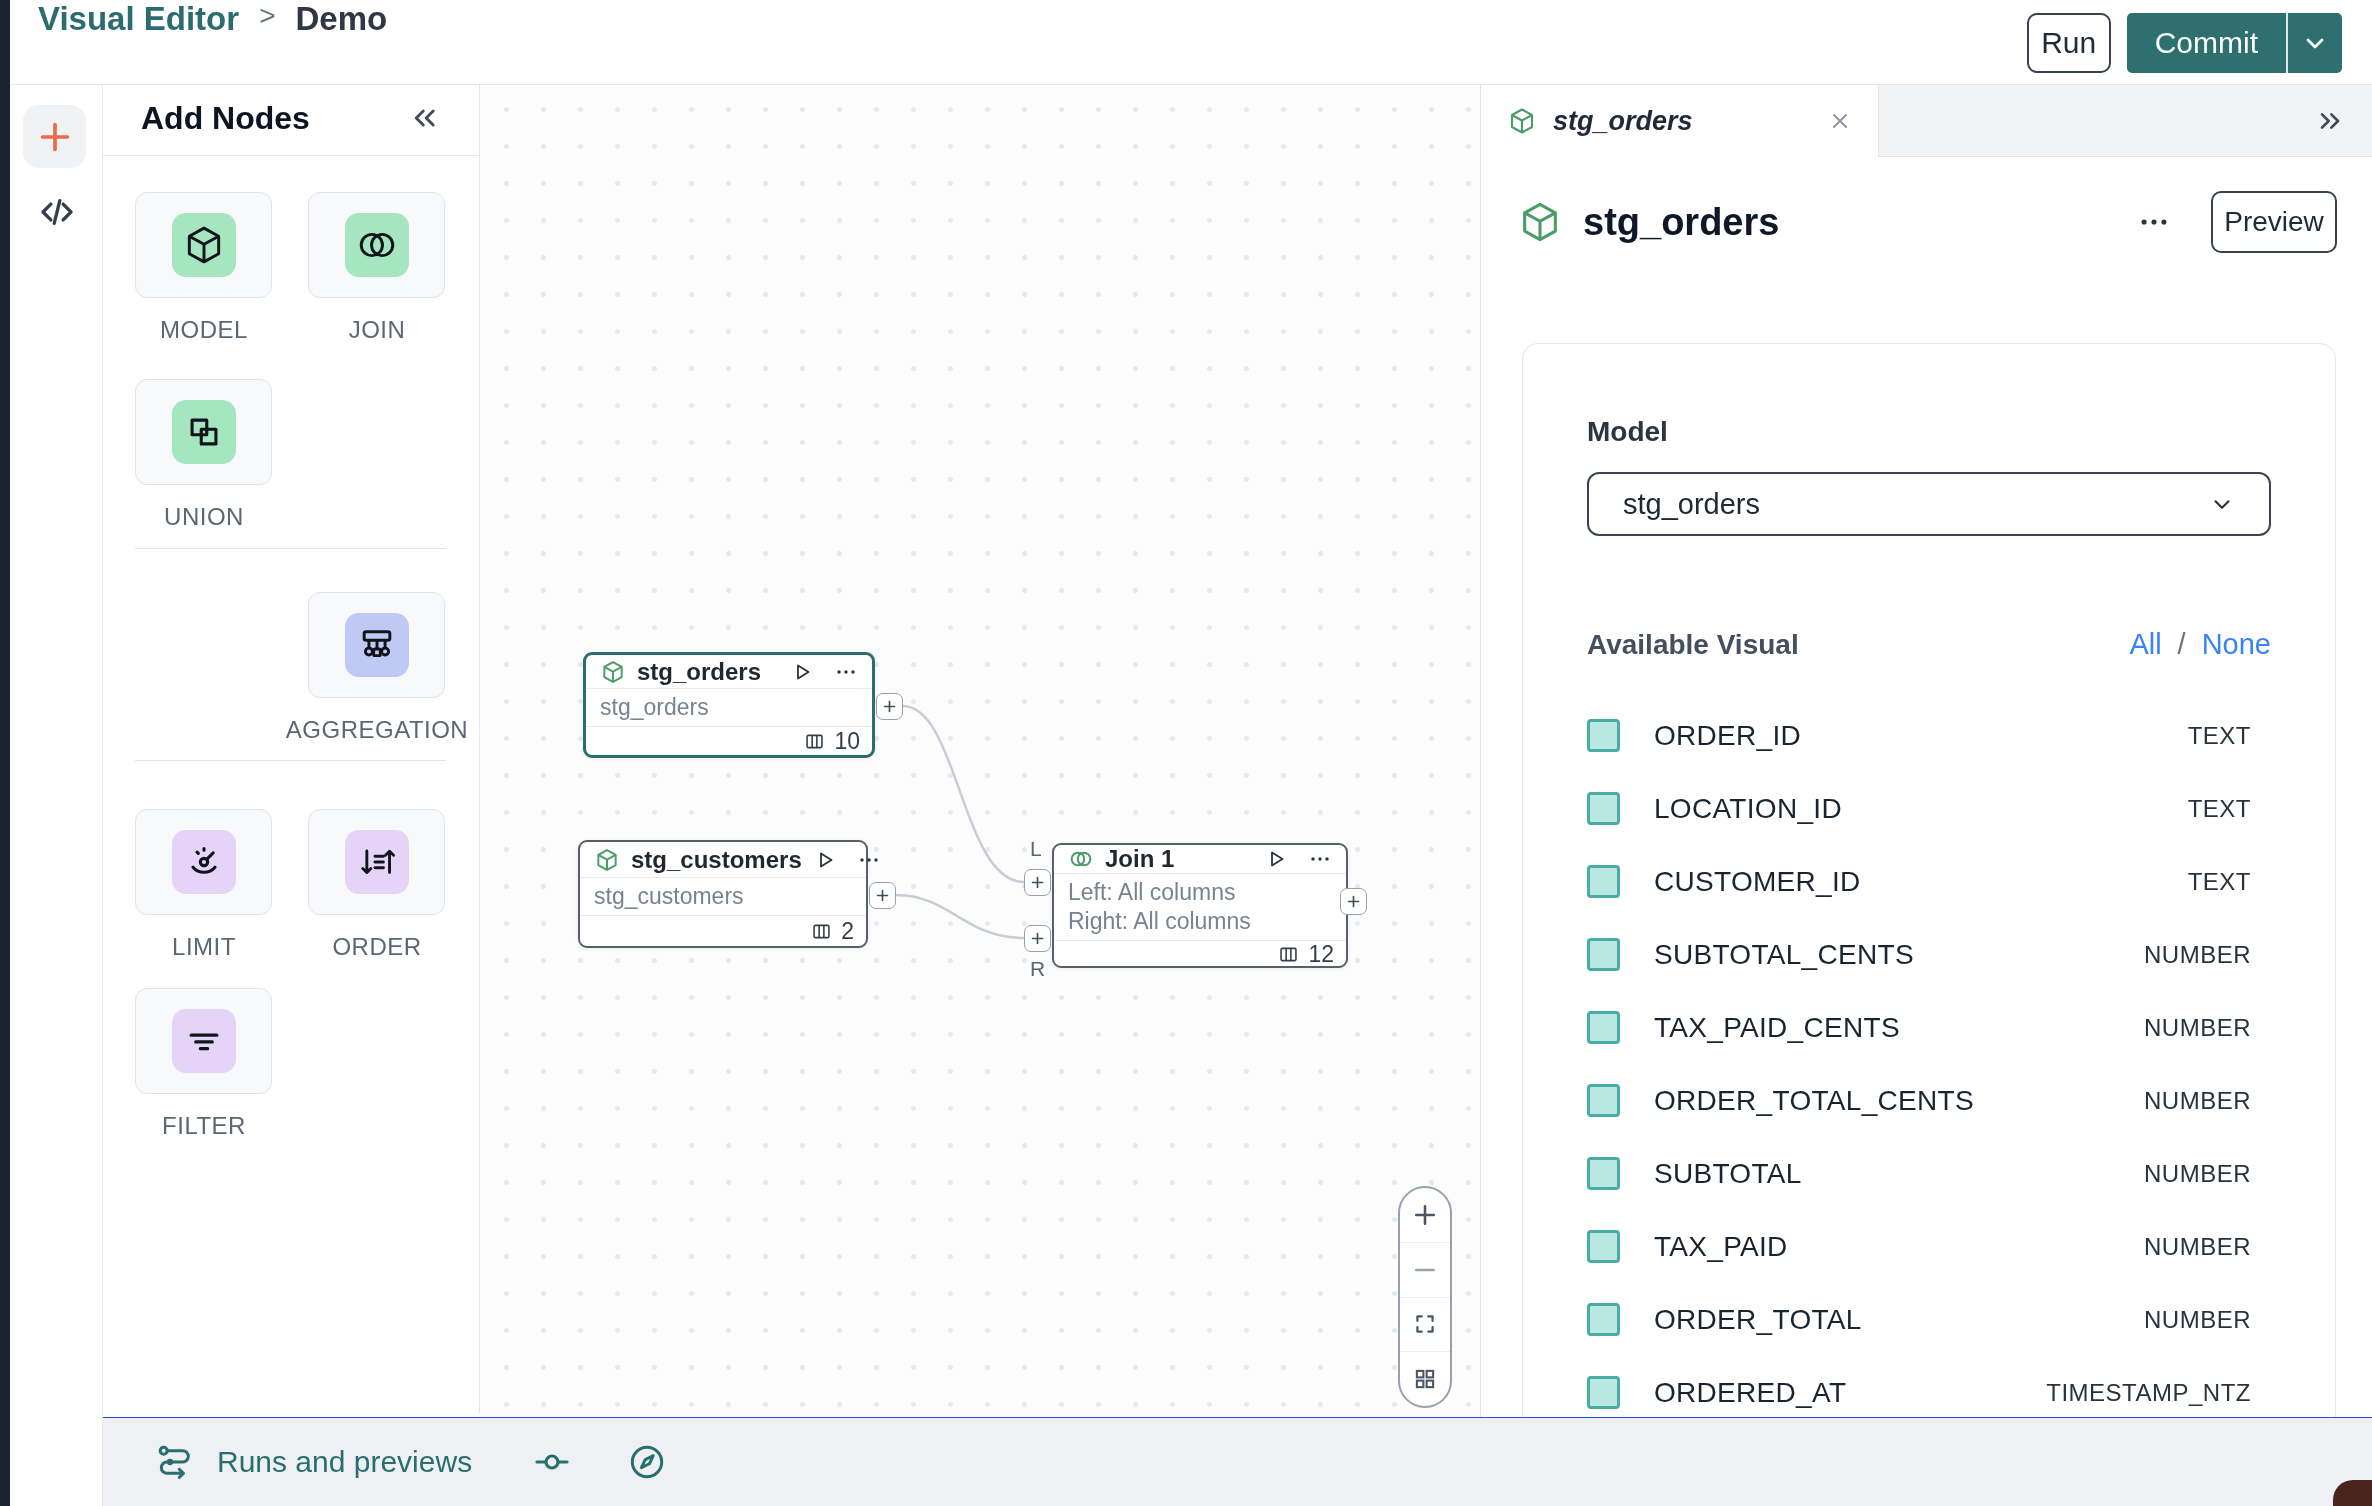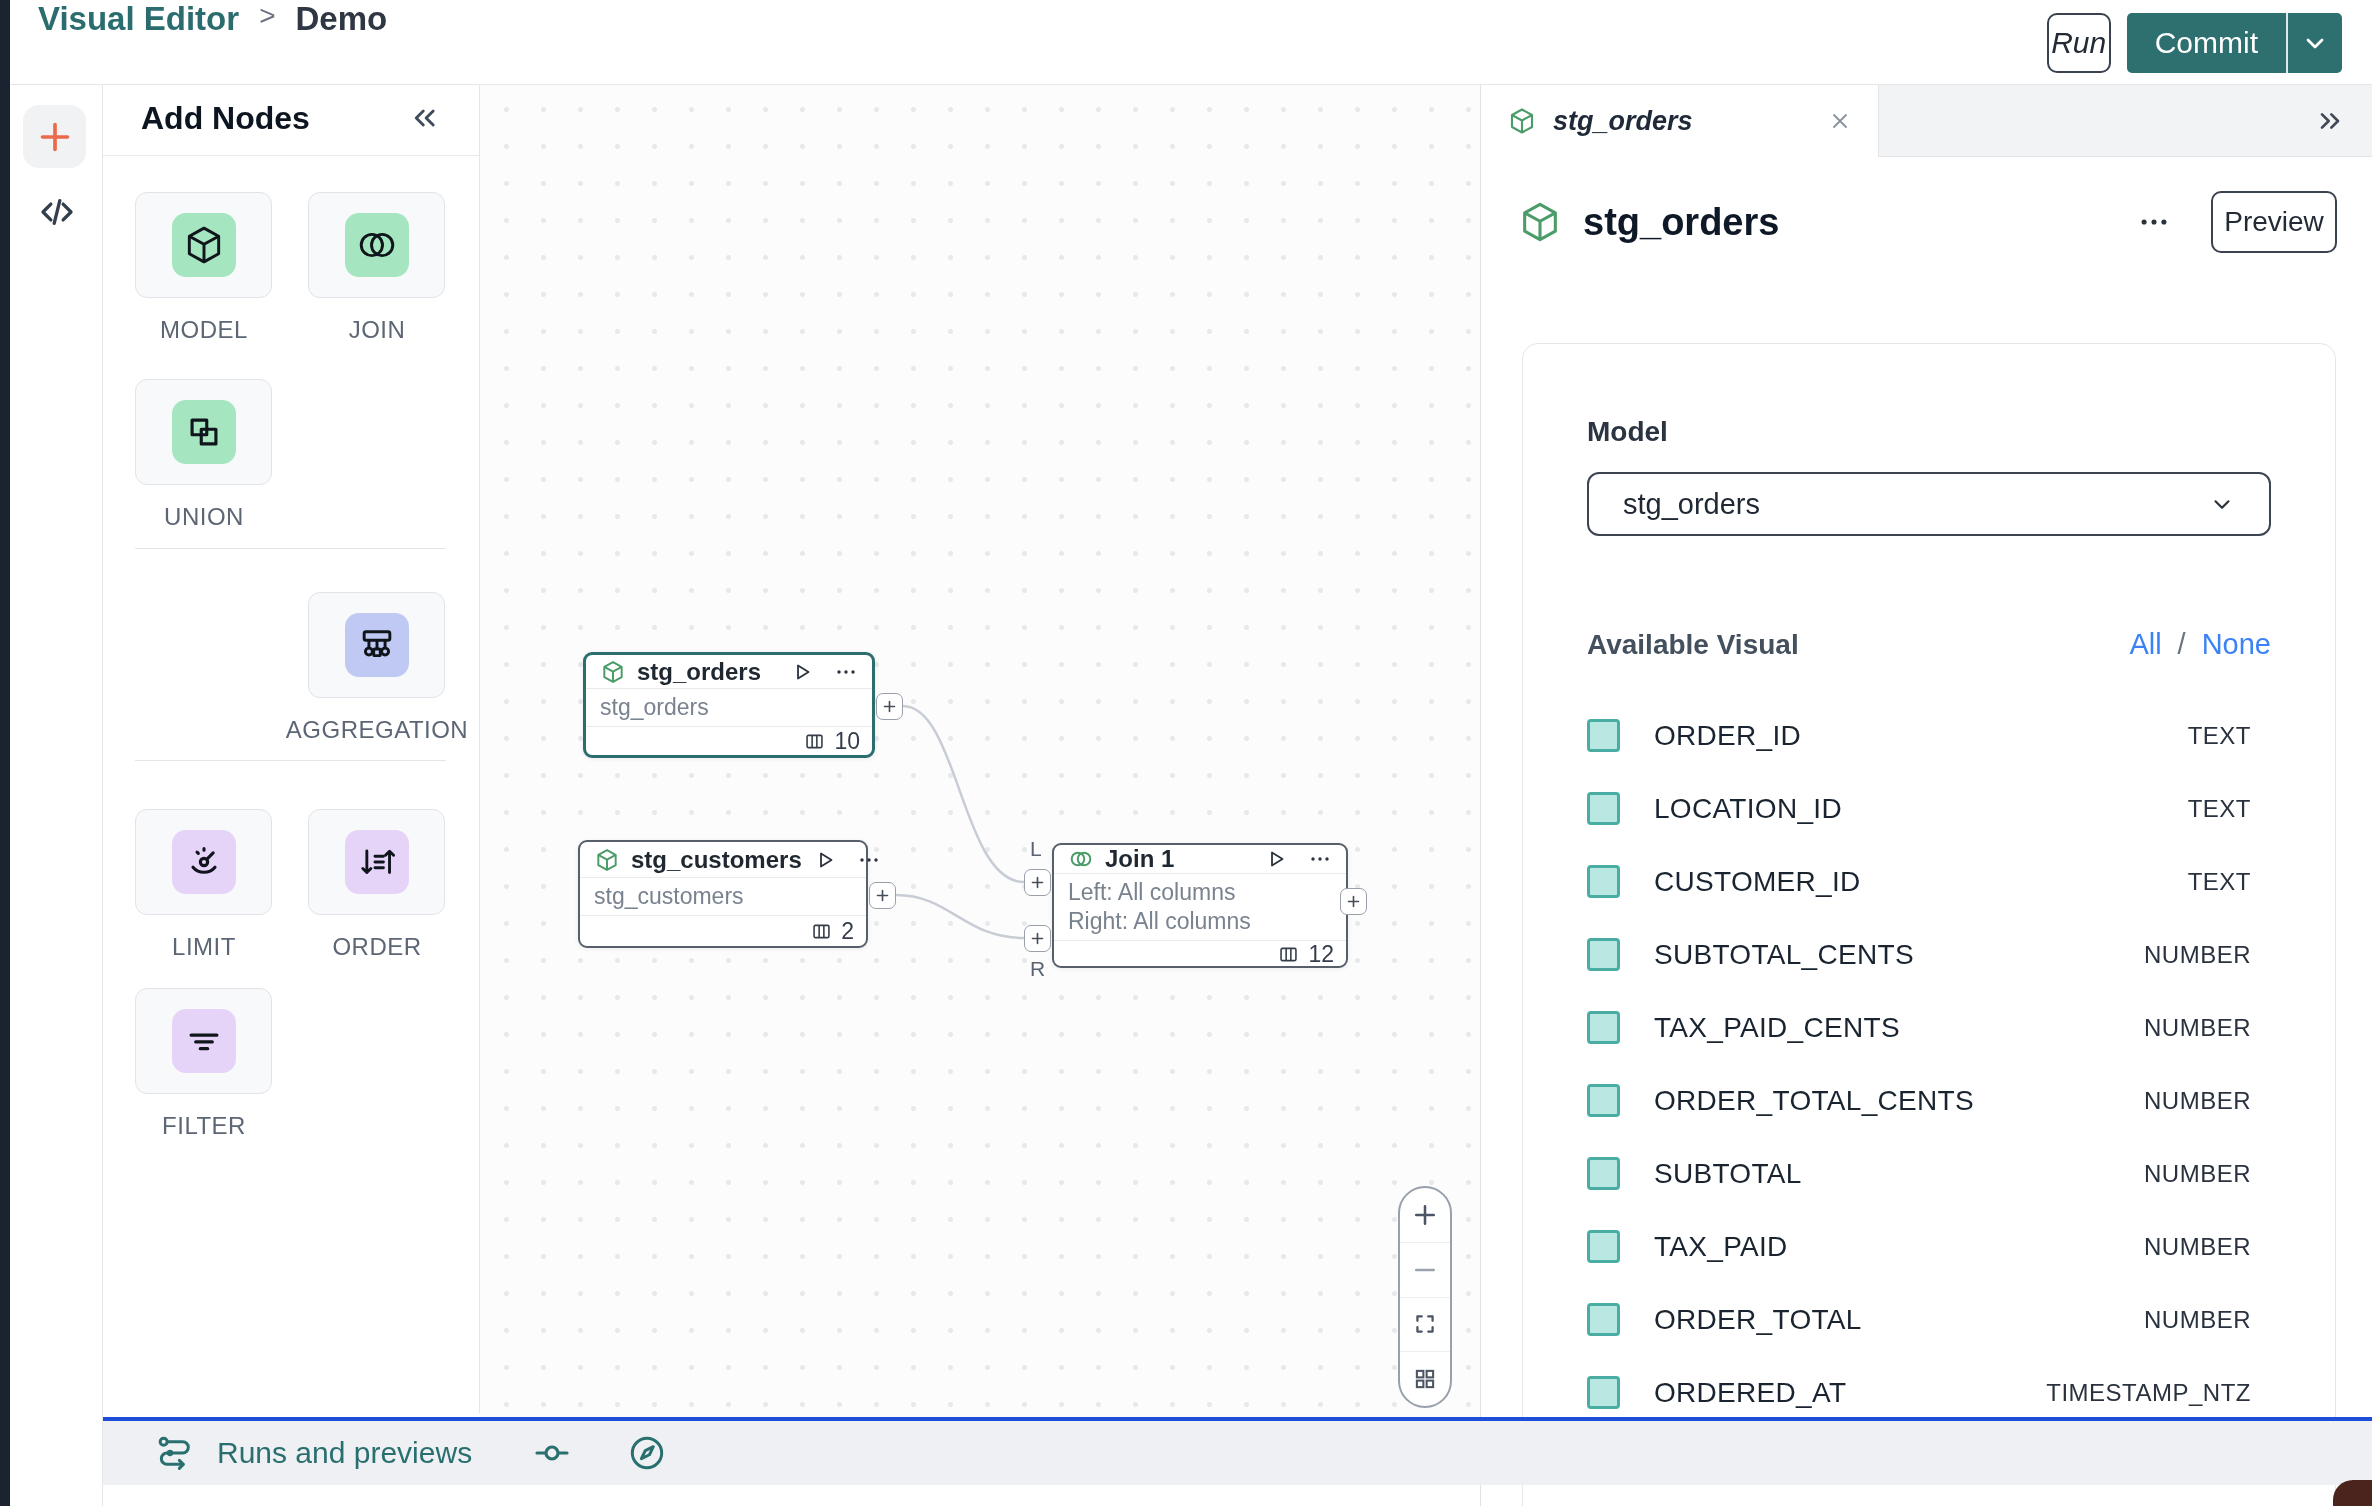--- a/index.html
+++ b/index.html
@@ -7,21 +7,21 @@
   body { font-family:"Liberation Sans", sans-serif; width:2372px; height:1506px; position:relative; overflow:hidden; color:#222b35; }
   svg { display:block; }
 
   
   .topbar { position:absolute; left:0; top:0; width:2372px; height:85px; background:#fff; border-bottom:1px solid #e4e6e9; z-index:20; }
   .breadcrumb { position:absolute; left:38px; top:0; height:85px; display:flex; align-items:flex-start; gap:20px; }
   .crumb-root { color:#2b6d6e; font-size:33px; font-weight:700; cursor:pointer; }
   .crumb-sep  { color:#6b7280; font-size:28px; font-weight:400; }
   .crumb-cur  { color:#2f3744; font-size:33px; font-weight:700; }
   .topbar-actions { position:absolute; right:30px; top:13px; height:60px; display:flex; gap:16px; }
-  .run-btn { width:64px; height:60px; background:#fff; border:2px solid #39424e; border-radius:10px; font-size:30px; color:#222b36; display:flex; align-items:center; justify-content:center; cursor:pointer;font-style:italic; }
+  .run-btn { width:84px; height:60px; background:#fff; border:2px solid #39424e; border-radius:10px; font-size:30px; color:#222b36; display:flex; align-items:center; justify-content:center; cursor:pointer; }
   .commit-split { height:60px; display:flex; background:#2e6f70; border-radius:5px; overflow:hidden; cursor:pointer; }
   .commit-main { padding:0 28px; color:#fff; font-size:30px; display:flex; align-items:center; border-right:2px solid rgba(255,255,255,.85); }
   .commit-caret { width:54px; display:flex; align-items:center; justify-content:center; color:#fff; }
 
   
   .dark-strip { position:absolute; left:0; top:0; width:10px; height:1506px; background:#1b2330; z-index:30; }
   .left-rail { position:absolute; left:10px; top:85px; width:93px; height:1421px; background:#fff; border-right:1px solid #e4e6e9; z-index:10; }
   .plus-btn { position:absolute; left:13px; top:20px; width:63px; height:63px; background:#f1f2f4; border-radius:16px; display:flex; align-items:center; justify-content:center; color:#ec6a4c; cursor:pointer; }
   .code-btn { position:absolute; left:26px; top:106px; color:#333e4c; cursor:pointer; }
 
@@ -89,21 +89,21 @@
   .link-teal { color:#3b82f6; cursor:pointer; }
   .link-sep { color:#6b7280; }
 
   .col-list { margin-top:38px; }
   .col-row { height:73px; display:flex; align-items:center; }
   .checkbox { width:33px; height:33px; border:3px solid #4aada4; background:#b9e8e2; border-radius:4px; flex:0 0 auto; cursor:pointer; }
   .col-name { margin-left:34px; font-size:28px; color:#1a2431; letter-spacing:.3px; }
   .col-type { margin-left:auto; margin-right:20px; font-size:24px; color:#29323e; letter-spacing:.5px; }
 
   
-  .bottom-bar { position:absolute; left:103px; top:1417px; width:2269px; height:68px; background:#eef0f3; border-top:4px solid #1d4ed8; z-index:40; display:flex; align-items:center; padding-left:52px; }
+  .bottom-bar { position:absolute; left:103px; top:1417px; width:2269px; height:89px; background:#eef0f3; border-top:1px solid #1d4ed8; z-index:40; display:flex; align-items:center; padding-left:52px; }
   .runs-group { display:flex; align-items:center; gap:22px; color:#2a6f6f; cursor:pointer; }
   .runs-label { font-size:30px; font-weight:500; color:#2a6f6f; }
   .bar-icon { color:#2a6f6f; cursor:pointer; display:flex; }
   .bar-icon.commit-node { margin-left:60px; }
   .bar-icon.compass { margin-left:54px; }
 
   .corner-widget { position:absolute; right:0; bottom:0; width:39px; height:26px; background:#4c241e; border-radius:20px 0 0 0; z-index:60; cursor:pointer; }
 </style>
 </head>
 <body>

